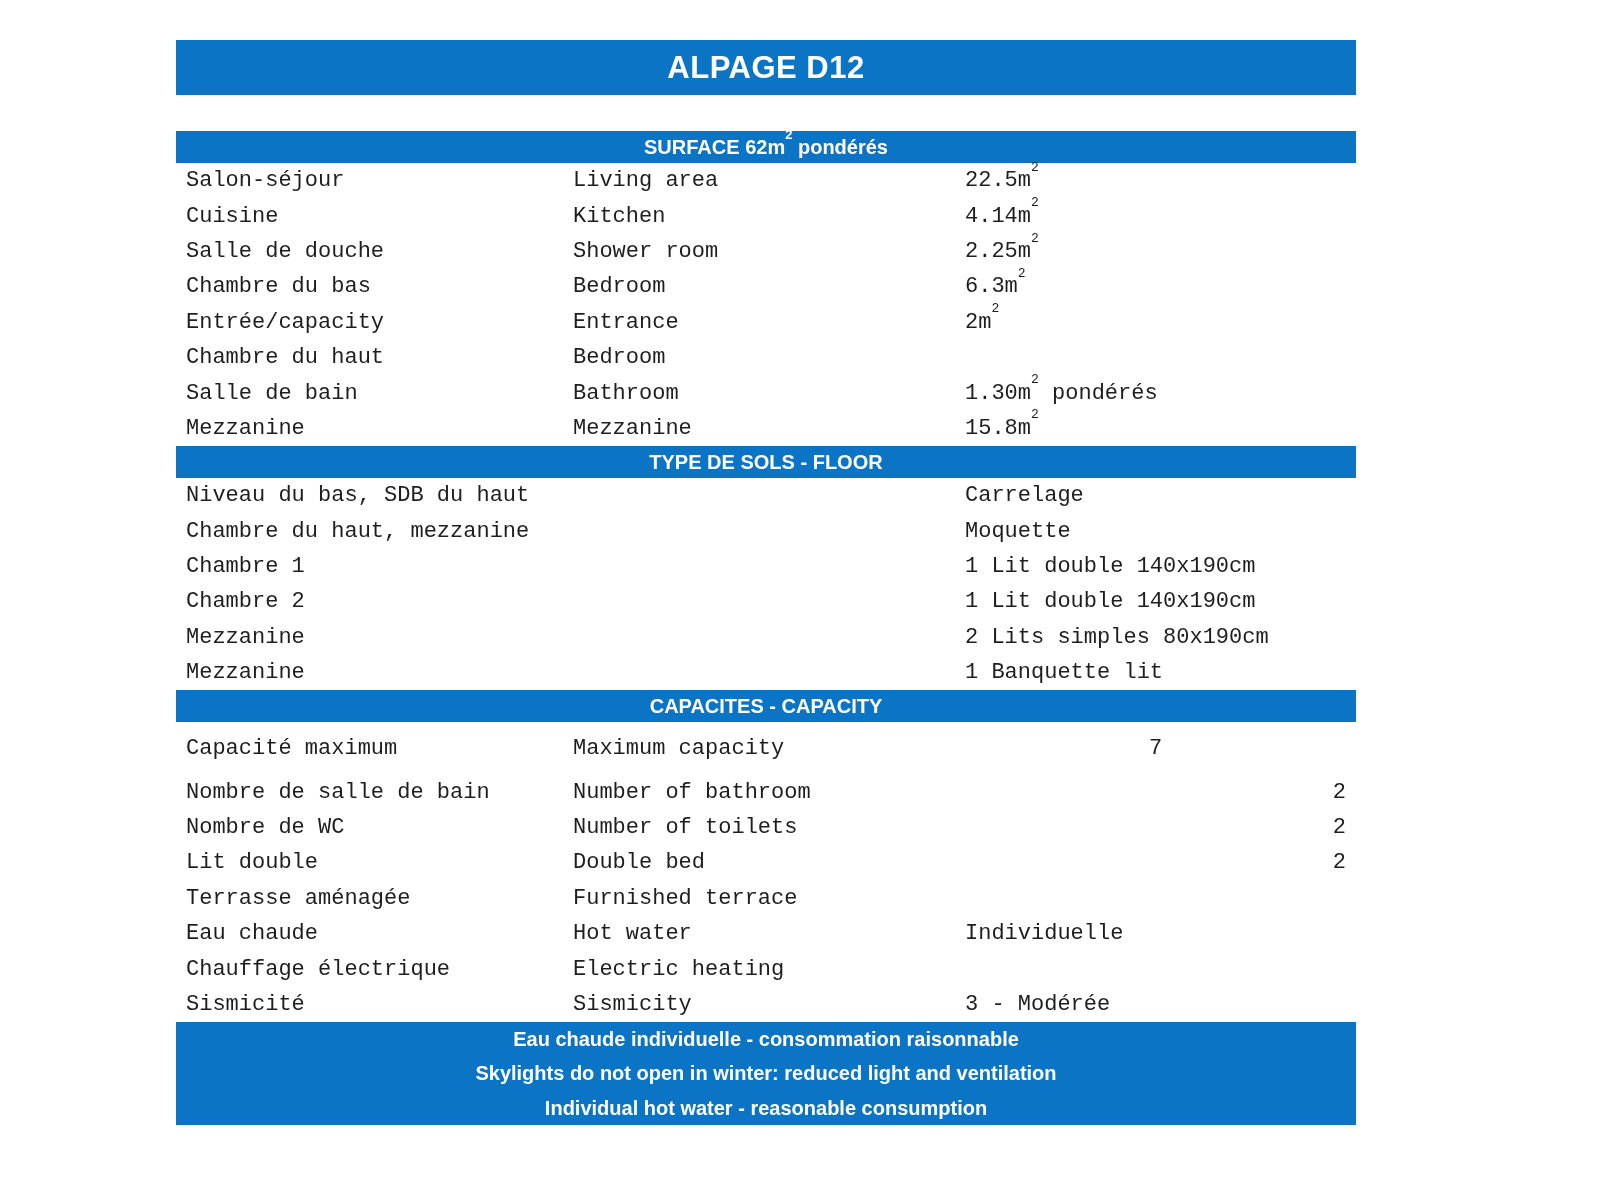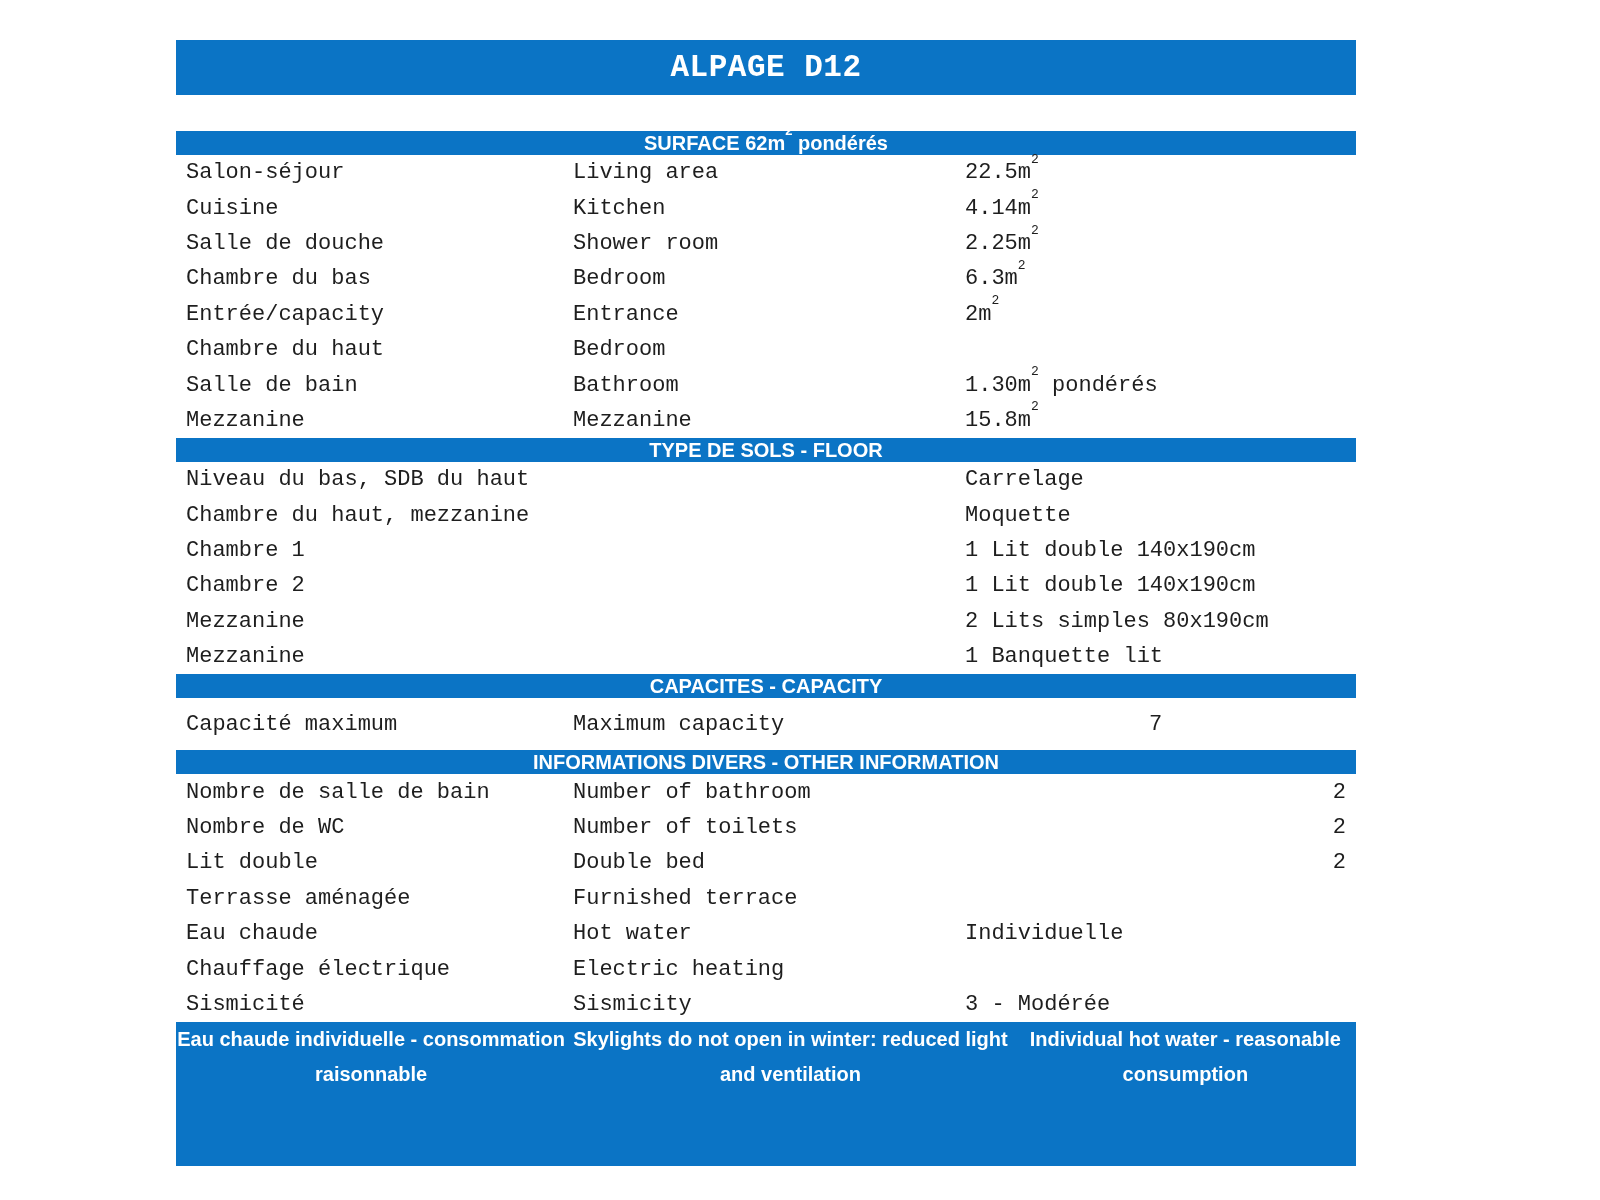--- a/index.html
+++ b/index.html
@@ -22,24 +22,23 @@
     text-align: center;
     display: flex;
     align-items: center;
     justify-content: center;
   }
   .title-banner {
     height: 55px;
     font-size: 31px;
     letter-spacing: 0.5px;
     margin-bottom: 36px;
-    font-family: Liberation Mono, monospace;
   }
   .section-banner {
-    height: 24px;
+    height: 32px;
     font-size: 20px;
   }
   .row {
     height: 35.4px;
     display: flex;
     align-items: center;
     font-size: 22px;
     padding-left: 10px;
     padding-right: 10px;
     font-family: Liberation Mono, monospace;
@@ -54,23 +53,23 @@
     position: relative;
     top: -0.55em;
     line-height: 0;
   }
   .footer-banner {
     background: var(--blue);
     color: #ffffff;
     font-weight: bold;
     font-size: 20px;
     text-align: center;
-    height: 144px;
+    height: 103px;
     display: flex;
-    flex-direction: row;
+    flex-direction: column;
     justify-content: center;
     gap: 0;
   }
   .footer-line { line-height: 34.5px; }
 </style>
 </head>
 <body style="color: rgb(30, 30, 30);">
 
 <div class="sheet">
 
@@ -153,23 +152,20 @@
 
   <div class="banner section-banner">
     <span>CAPACITES - CAPACITY</span>
   </div>
   <div class="row" style="height:52px">
     <div class="c1">Capacité maximum</div>
     <div class="c2">Maximum capacity</div>
     <div class="c3 center">7</div>
   </div>
 
-  <div class="banner section-banner">
-    <span>INFORMATIONS DIVERS - OTHER INFORMATION</span>
-  </div>
   <div class="row">
     <div class="c1">Nombre de salle de bain</div>
     <div class="c2">Number of bathroom</div>
     <div class="c3 split">
         <span></span>
         <span>2</span>
       </div>
   </div>
   <div class="row">
     <div class="c1">Nombre de WC</div>

